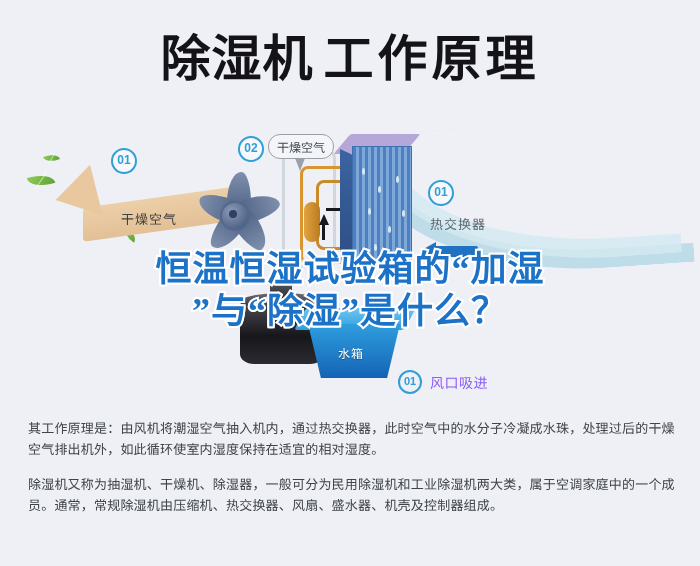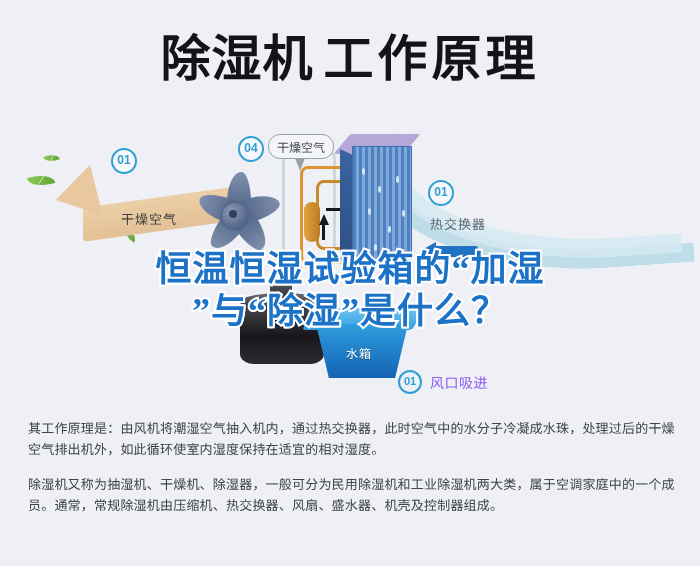--- a/index.html
+++ b/index.html
@@ -145,21 +145,21 @@
   .comp:before{
     content:"";position:absolute;left:0;top:-9px;width:84px;height:18px;border-radius:50%;
     background:linear-gradient(180deg,#6a6a72,#2a2a30);
   }
   .comp .neck{
     position:absolute;left:30px;top:-22px;width:22px;height:18px;border-radius:4px;
     background:linear-gradient(180deg,#5a5a62,#303038);
   }
 
   
-  .tank{position:absolute;left:308px;top:190px;width:110px;height:74px;}
+  .tank{position:absolute;left:300px;top:190px;width:110px;height:74px;}
   .tank .lid{
     position:absolute;left:0;top:0;width:110px;height:22px;
     background:linear-gradient(180deg,#6fc5f2,#2f9ede);
     transform:skewX(-28deg);border-radius:3px;
   }
   .tank .body{
     position:absolute;left:8px;top:16px;width:92px;height:54px;
     background:linear-gradient(180deg,#2f9ede,#1463b4);
     clip-path:polygon(0 0,100% 0,86% 100%,14% 100%);
   }
@@ -286,21 +286,21 @@
       <div class="side"></div>
       <div class="face"></div>
       <div class="drop" style="left:10px;top:22px;"></div>
       <div class="drop" style="left:26px;top:40px;"></div>
       <div class="drop" style="left:44px;top:30px;"></div>
       <div class="drop" style="left:16px;top:62px;"></div>
       <div class="drop" style="left:36px;top:80px;"></div>
       <div class="drop" style="left:50px;top:64px;"></div>
       <div class="drop" style="left:22px;top:98px;"></div>
     </div>
-    <div class="badge" style="left:238px;top:18px;">04</div>
+    <div class="badge" style="left:238px;top:18px;">02</div>
     <div class="bubble" style="left:268px;top:16px;">干燥空气</div>
 
     <div class="in-arrow">
       <div class="sh"></div>
       <div class="hd"></div>
     </div>
     <div class="badge" style="left:428px;top:62px;">01</div>
     <div class="air-label" style="left:430px;top:96px;">热交换器</div>
 
     <div class="comp">

